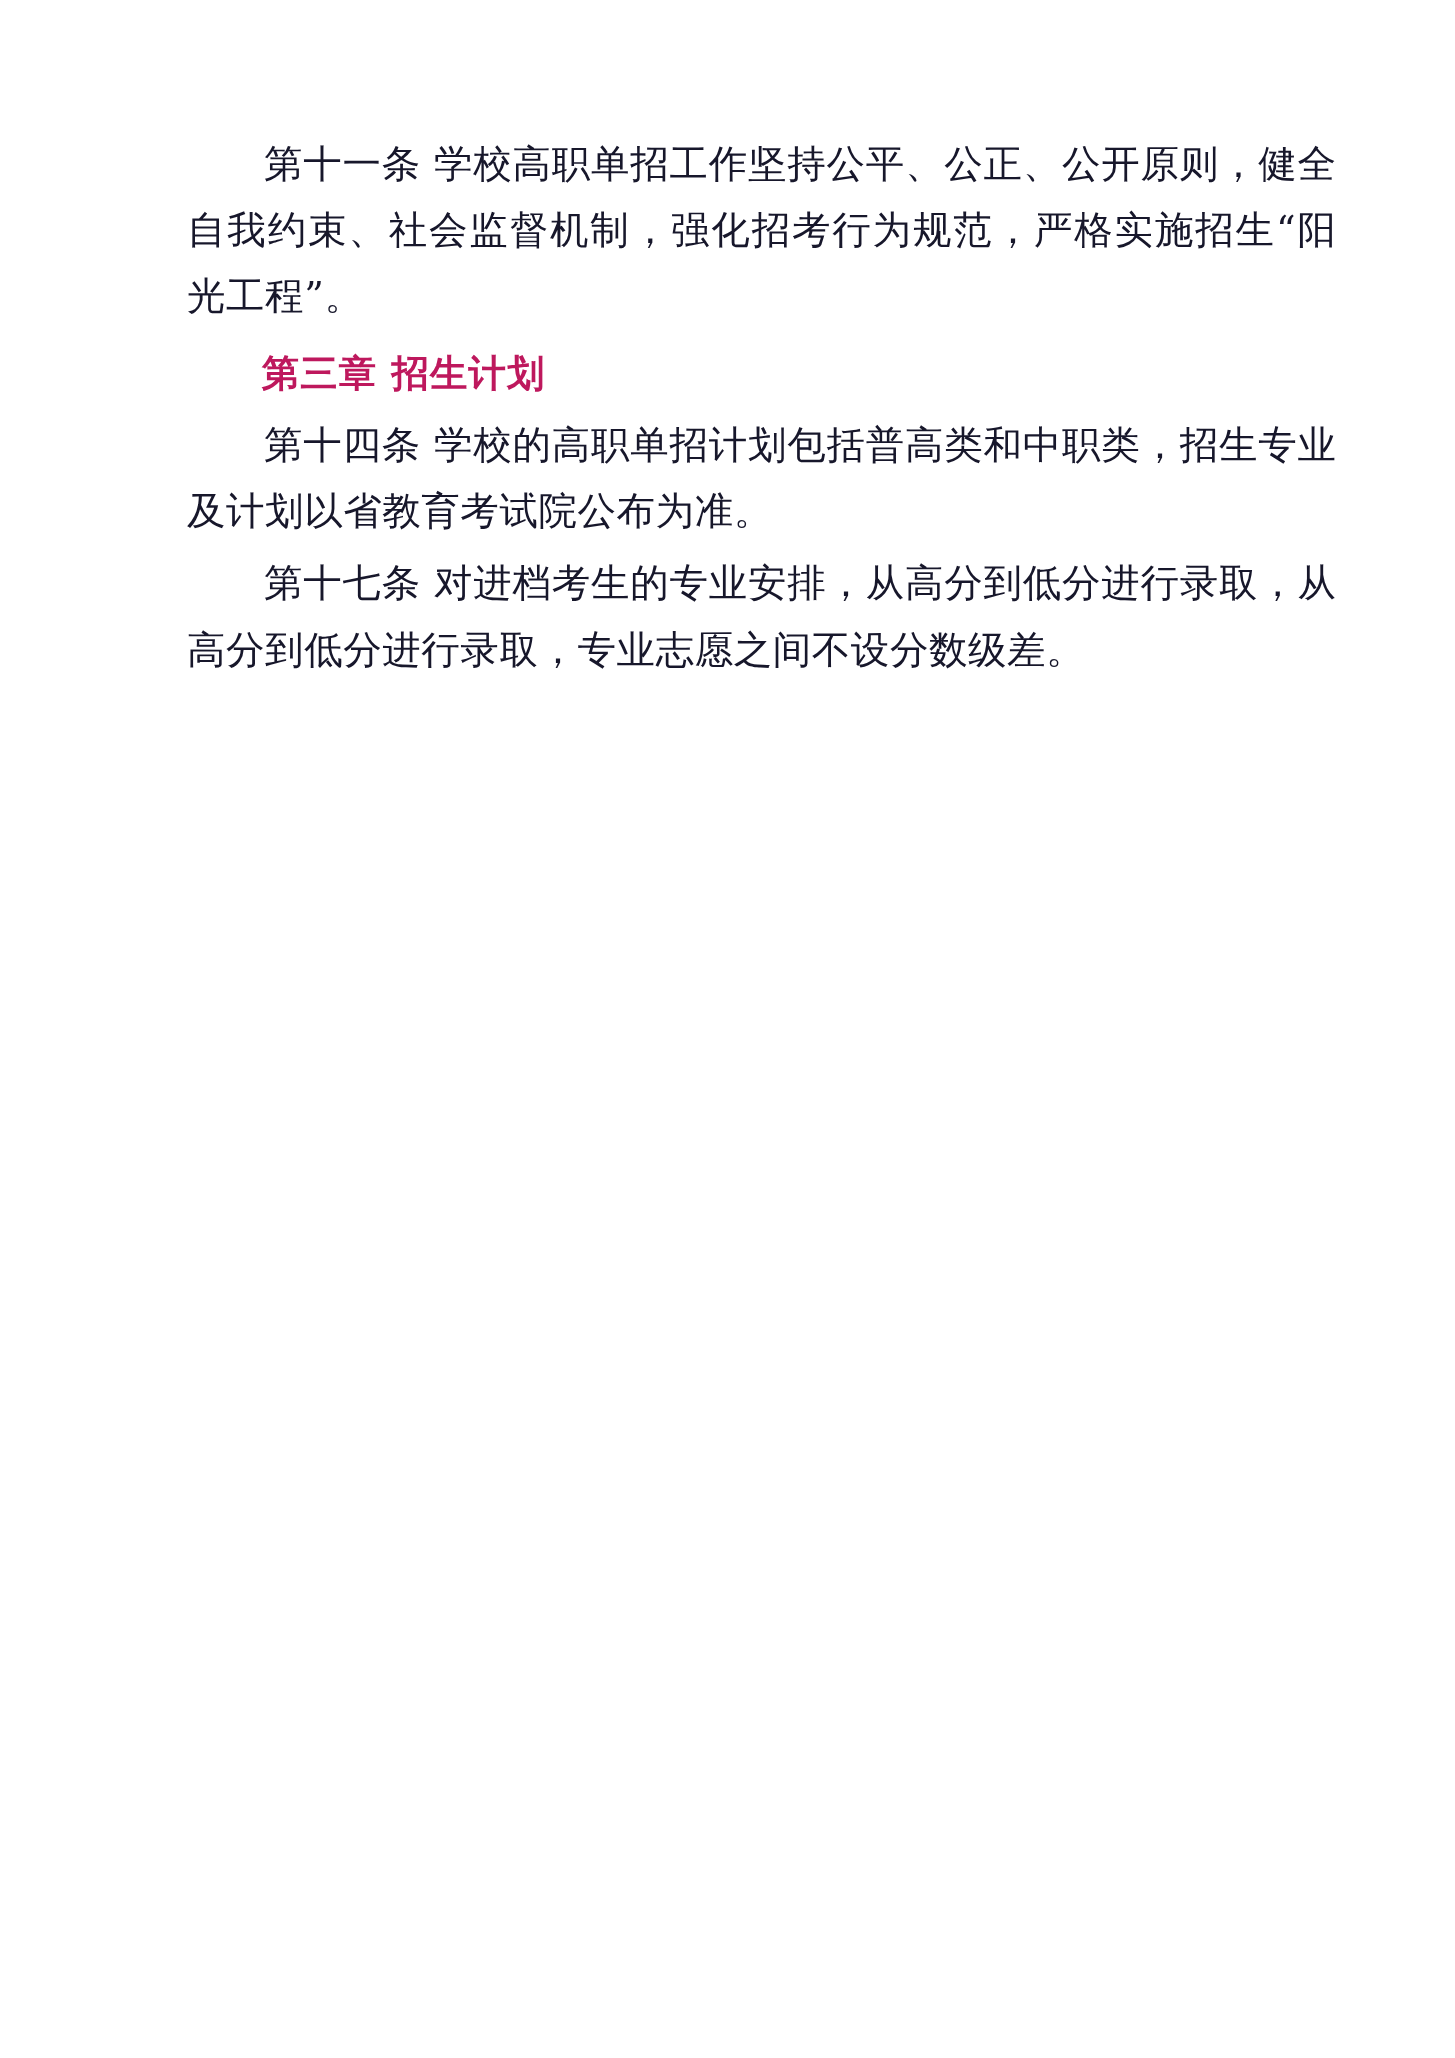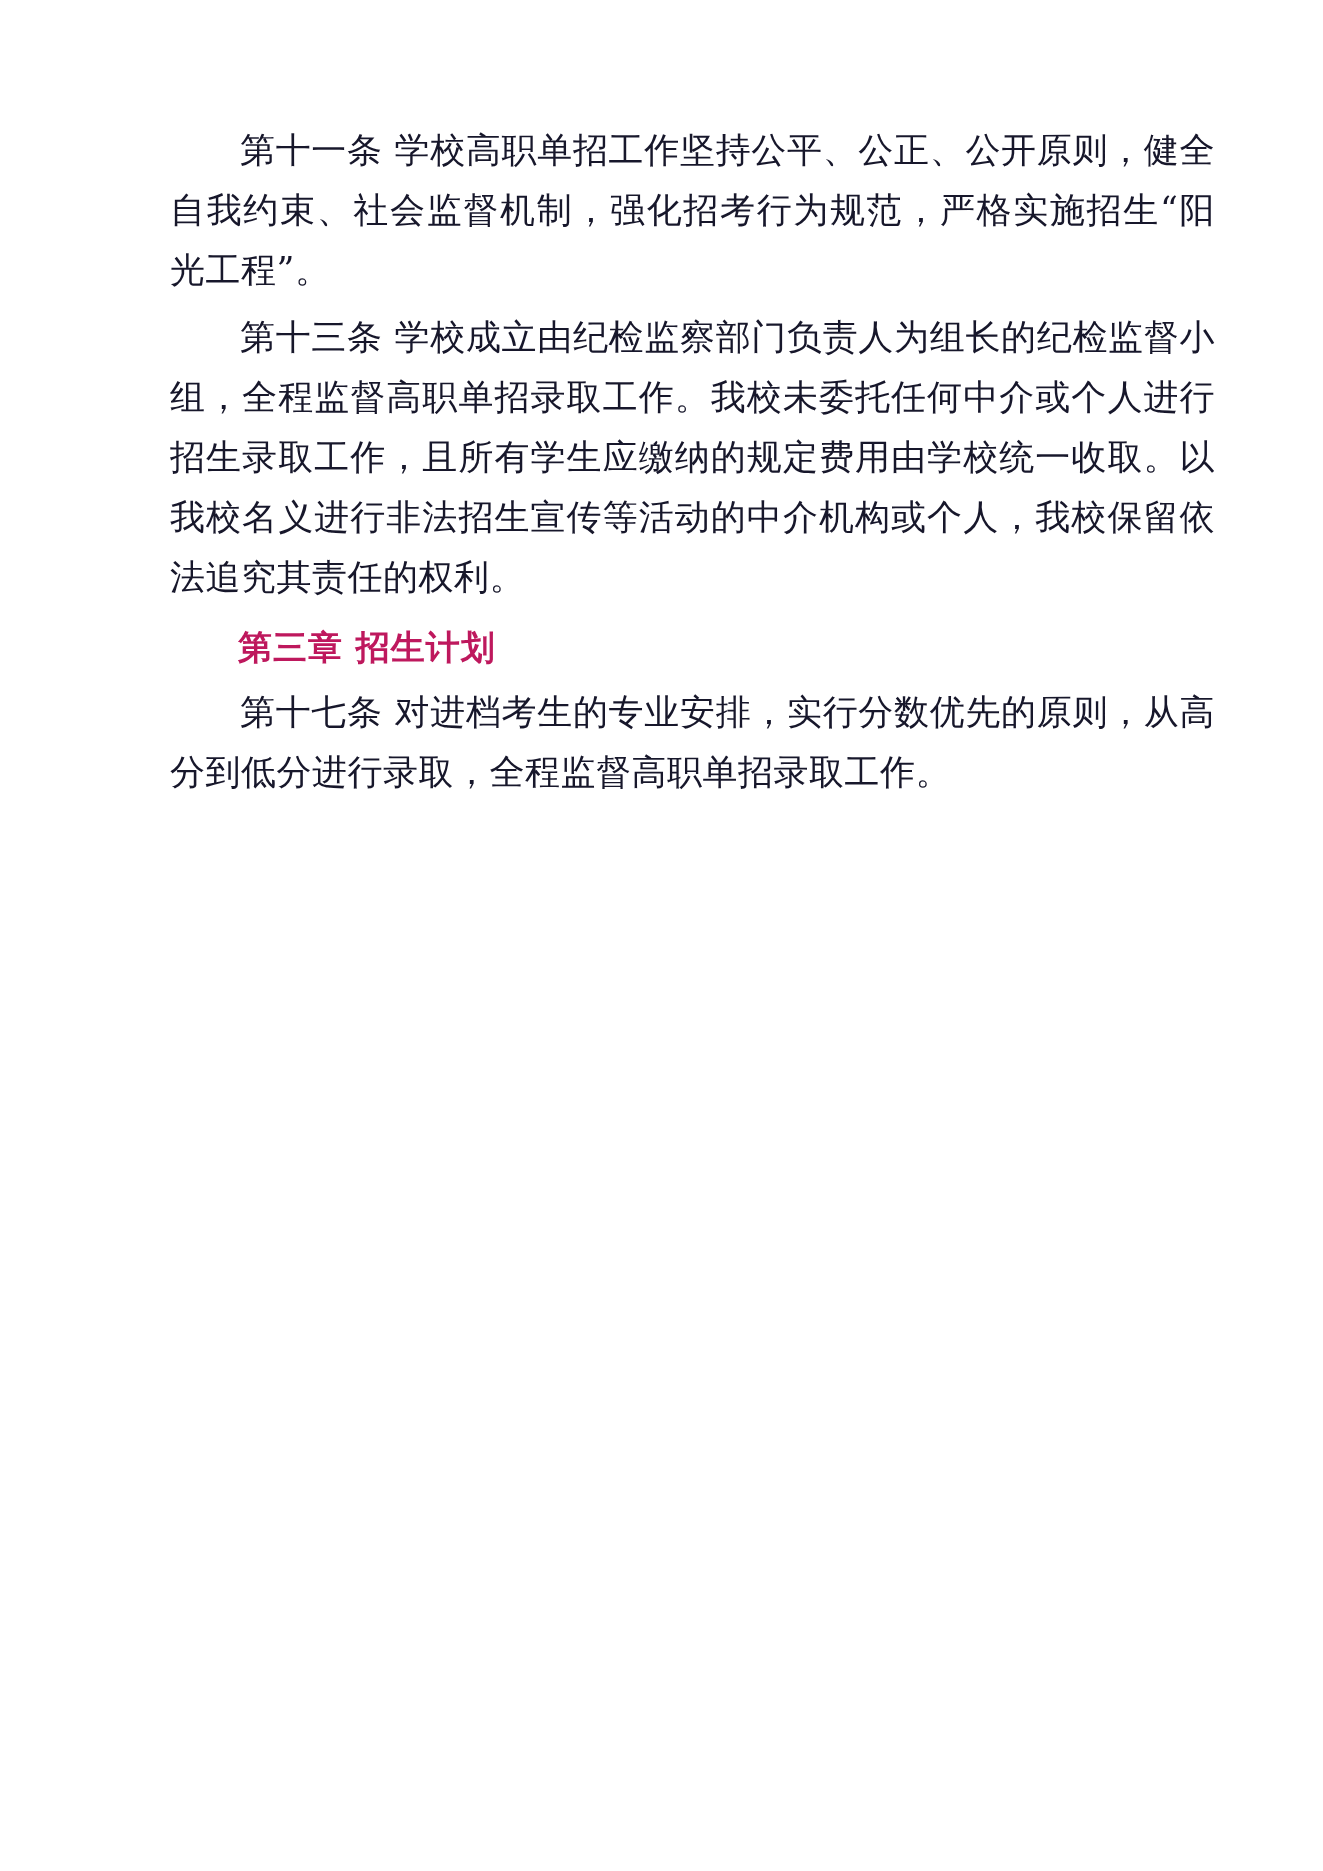--- a/index.html
+++ b/index.html
@@ -43,24 +43,24 @@
 </style>
 </head>
 <body>
 
 <div class="page">
   <div class="doc-body">
 
     <p class="para">第十一条 学校高职单招工作坚持公平、公正、公开原则，健全自我约束、社会监督机制，强化招考行为规范，严格实施招生“阳光工程”。</p>
 
 
-    <p class="para">第十三条 学校成立由纪检监察部门负责人为组长的纪检监督小组，全程监督高职单招录取工作。我校未委托任何中介或个人进行招生录取工作，且所有学生应缴纳的规定费用由学校统一收取。以我校名义进行非法招生宣传等活动的中介机构或个人，我校保留依法追究其责任的权利。</p>
 
     <h2 class="chapter">第三章  招生计划</h2>
+
+    <p class="para">第十四条 学校的高职单招计划包括普高类和中职类，招生专业及计划以省教育考试院公布为准。</p>
 
 
 
 
-
-    <p class="para">第十七条  对进档考生的专业安排，实行分数优先的原则，从高分到低分进行录取，全程监督高职单招录取工作。</p>
+    <p class="para">第十七条  对进档考生的专业安排，从高分到低分进行录取，从高分到低分进行录取，专业志愿之间不设分数级差。</p>
 
   </div>
 </div>
 
 </body></html>

